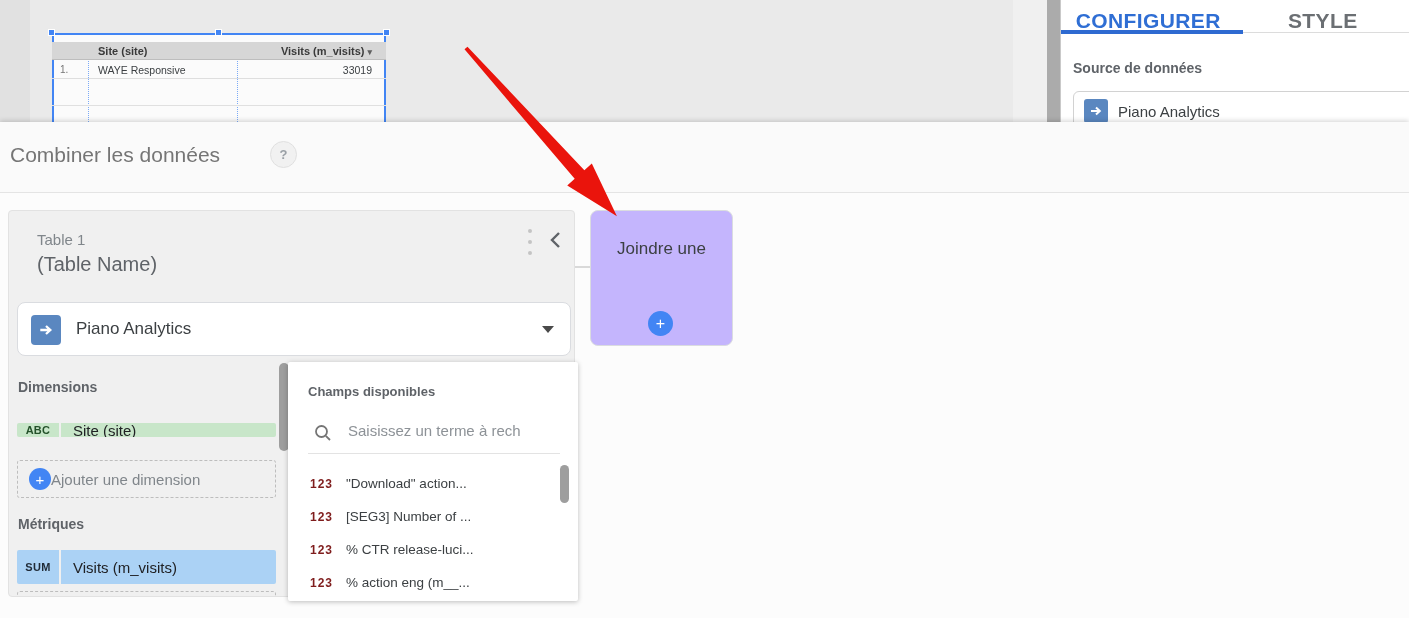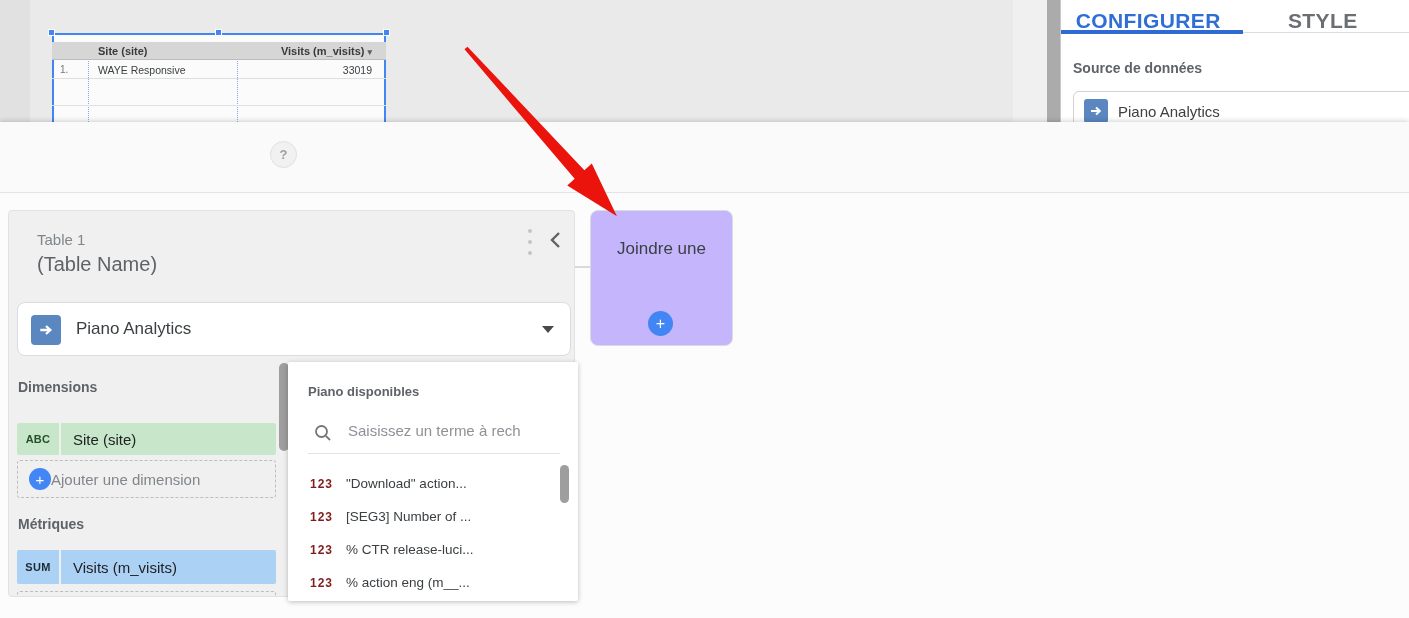--- a/index.html
+++ b/index.html
@@ -69,21 +69,21 @@
   .collapse-btn { position:absolute; left:540px; top:20px; width:18px; height:20px; cursor:pointer; }
   .card-select { position:absolute; left:8px; top:91px; width:554px; height:54px; background:#fff;
                  border:1px solid #dadce0; border-radius:8px; }
   .card-select .connector-icon { left:13px; top:12px; width:30px; height:30px; border-radius:4px; }
   .card-select .source-name { left:58px; top:16px; font-size:17px; }
   .section-label { position:absolute; font-size:14px; font-weight:bold; color:#5f6368; }
   .chip { position:absolute; left:8px; width:259px; display:flex; border-radius:2px; overflow:hidden; cursor:grab; }
   .chip-badge { width:44px; display:flex; align-items:center; justify-content:center;
                 font-size:11px; font-weight:bold; letter-spacing:.3px; border-right:2px solid #f0f0f0; }
   .chip-label { flex:1; display:flex; align-items:center; padding-left:12px; font-size:15px; color:#202124; }
-  .chip-green { top:212px; height:32px; background:#c8e6c9; }
+  .chip-green { top:212px; height:14px; background:#c8e6c9; }
   .chip-green .chip-badge { color:#24512a; }
   .chip-blue { top:339px; height:34px; background:#abd2f5; }
   .chip-blue .chip-badge { color:#1f2a36; }
   .add-btn { position:absolute; left:8px; top:249px; width:259px; height:38px; border:1px dashed #bdbdbd;
              border-radius:3px; display:flex; align-items:center; cursor:pointer; }
   .add-btn-plus { width:22px; height:22px; border-radius:50%; background:#4285f4; color:#fff; font-size:15px;
                   display:flex; align-items:center; justify-content:center; margin-left:11px; }
   .add-btn-label { font-size:15px; color:#80868b; }
   .add-metric-stub { position:absolute; left:8px; top:380px; width:259px; height:20px; border:1px dashed #bdbdbd; border-radius:3px; }
   .dim-scrollbar { position:absolute; left:270px; top:152px; width:10px; height:88px; background:#9e9e9e; border-radius:5px; cursor:pointer; }
@@ -166,20 +166,21 @@
 
   <div class="abs blend-panel">
     <div class="resize-dots">
         <i></i>
         <i></i>
         <i></i>
         <i></i>
       </div>
 
     <div class="blend-header">
+      <div class="blend-title">Combiner les données</div>
       <div class="help-btn">?</div>
     </div>
 
     <div class="table-card">
       <div class="card-title">Table 1</div>
       <div class="card-subtitle">(Table Name)</div>
       <div class="kebab">
           <i></i>
           <i></i>
           <i></i>
@@ -217,21 +218,21 @@
       <div class="chip chip-blue">
         <span class="chip-badge">SUM</span>
         <span class="chip-label">Visits (m_visits)</span>
       </div>
 
       <div class="add-metric-stub"></div>
       <div class="dim-scrollbar"></div>
     </div>
 
     <div class="fields-panel">
-      <div class="fields-title">Piano disponibles</div>
+      <div class="fields-title">Champs disponibles</div>
       <div class="search-row">
         <svg class="abs" style="left:6px;top:8px;" width="18" height="18" viewBox="0 0 18 18">
           <circle cx="7.5" cy="7.5" r="5.5" stroke="#757575" stroke-width="1.8" fill="none"></circle>
           <path d="M11.8 11.8 L16 16" stroke="#757575" stroke-width="1.8"></path>
         </svg>
         <input class="search-input" type="text" placeholder="Saisissez un terme à rech" style="">
       </div>
       <div class="field-item" style="top:106px;">
         <span class="field-badge">123</span>
         <span class="field-label">"Download" action...</span>

